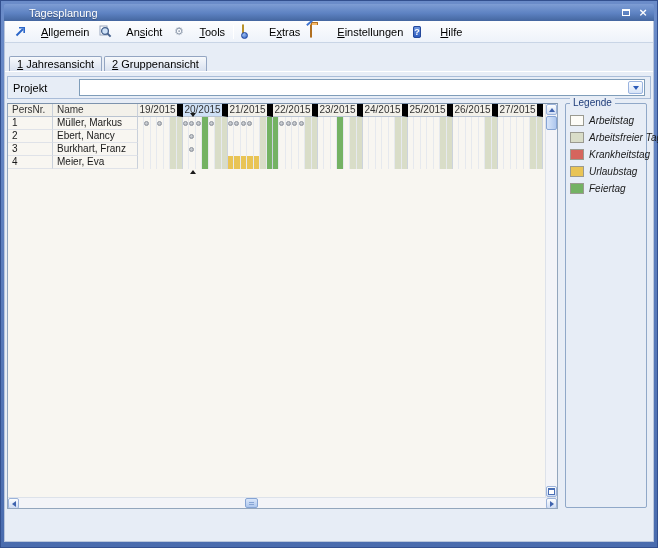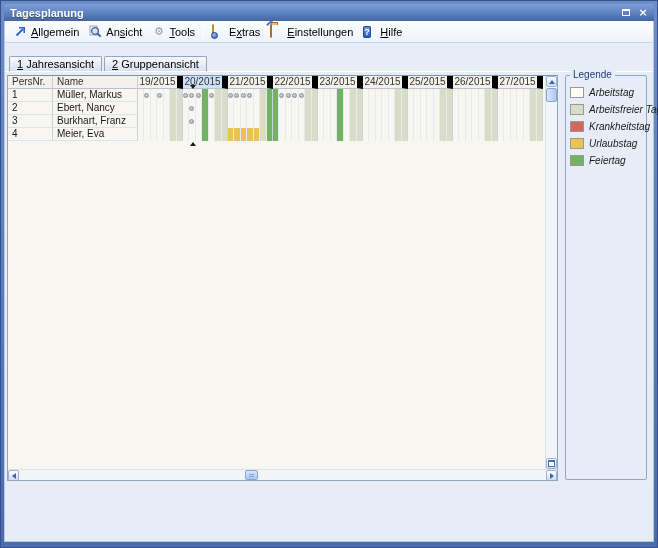--- a/index.html
+++ b/index.html
@@ -6,31 +6,31 @@
   *{box-sizing:border-box;}
   #window{
     position:relative;width:658px;height:548px;
     border:1px solid #33508f;background:linear-gradient(#6b8cc9,#4a6cae);
     padding:3px;font-family:"Liberation Sans",sans-serif;color:#000;
   }
   
   .titlebar{height:17px;display:flex;align-items:center;padding:0 4px 0 6px;
     background:linear-gradient(180deg,#7e9dd4 0%,#5d82c2 55%,#44669f 100%);
     border-radius:2px 2px 0 0;}
-  .title-text{color:#fff;font-size:11px;font-weight:bold;text-shadow:0 1px 1px rgba(0,0,0,.35);}
+  .title-text{color:#fff;font-size:11px;font-weight:normal;text-shadow:0 1px 1px rgba(0,0,0,.35);margin-left:19px;}
   .tb-spacer{flex:1;}
   .win-btn{width:14px;height:12px;margin-left:3px;display:flex;align-items:center;justify-content:center;color:#fff;cursor:default;}
   .restore-glyph{width:8px;height:7px;border:1px solid #fff;border-top-width:2px;background:transparent;}
   .close-glyph{font-size:11px;font-weight:bold;line-height:10px;font-family:"DejaVu Sans",sans-serif;}
   
   .app-body{height:521px;background:#e7edf6;display:flex;flex-direction:column;border:1px solid #b9c6dc;border-top:none;}
   
   .toolbar{height:22px;background:linear-gradient(#fdfdfe,#eef3fa);border-bottom:1px solid #c9d5e6;
     display:flex;align-items:center;padding:0 4px;flex-shrink:0;}
-  .menu-item{display:flex;align-items:center;gap:4px;padding:1px 5px;font-size:11px;white-space:nowrap;}
+  .menu-item{display:flex;align-items:center;gap:14px;padding:1px 5px;font-size:11px;white-space:nowrap;}
   .u{text-decoration:underline;}
   .tool-sep{width:1px;height:14px;background:#b9bfca;border-right:1px solid #fff;margin:0 3px;}
   .ic{width:13px;height:13px;position:relative;display:inline-block;flex-shrink:0;}
   .ic svg{display:block;}
   .ic-gear{font-family:"DejaVu Sans",sans-serif;font-size:11px;line-height:13px;color:#8e9aac;text-align:center;}
   .ic-extras{width:11px;height:9px;margin-top:2px;background:linear-gradient(#ffe9a0,#ecc23e);
     border:1px solid #b8922a;border-radius:2px;position:relative;}
   .ic-extras .ball{position:absolute;left:-2px;bottom:-2px;width:7px;height:7px;border-radius:50%;
     background:radial-gradient(circle at 35% 30%,#9dbdf0,#2d5fc0);border:1px solid #1d44a0;}
   .ic-folder{width:12px;height:8px;margin-top:3px;background:linear-gradient(#ffcf8a,#ef9f45);
@@ -176,20 +176,29 @@
       </span>
     </div>
 
     <div class="tabstrip">
       <span class="tab" id="tab-0"><span></span><span class="u">1</span><span> Jahresansicht</span></span>
       <span class="tab" id="tab-1"><span></span><span class="u">2</span><span> Gruppenansicht</span></span>
     </div>
 
     <div class="tabpanel">
 
+      <div class="project-strip">
+        <span class="project-label">Projekt</span>
+        <span class="combo">
+          <input value="" style="">
+          <span class="combo-btn">
+            <span class="tri-down"></span>
+          </span>
+        </span>
+      </div>
 
       <div class="main-row">
 
         <div class="grid" id="planning-grid">
           <div id="grid-rows">
               <div class="grow head">
                 <div class="gcell persnr">PersNr.</div>
                 <div class="gcell name">Name</div>
                 <div class="whead">19/2015</div>
                 <div class="whead sel">20/2015</div>

